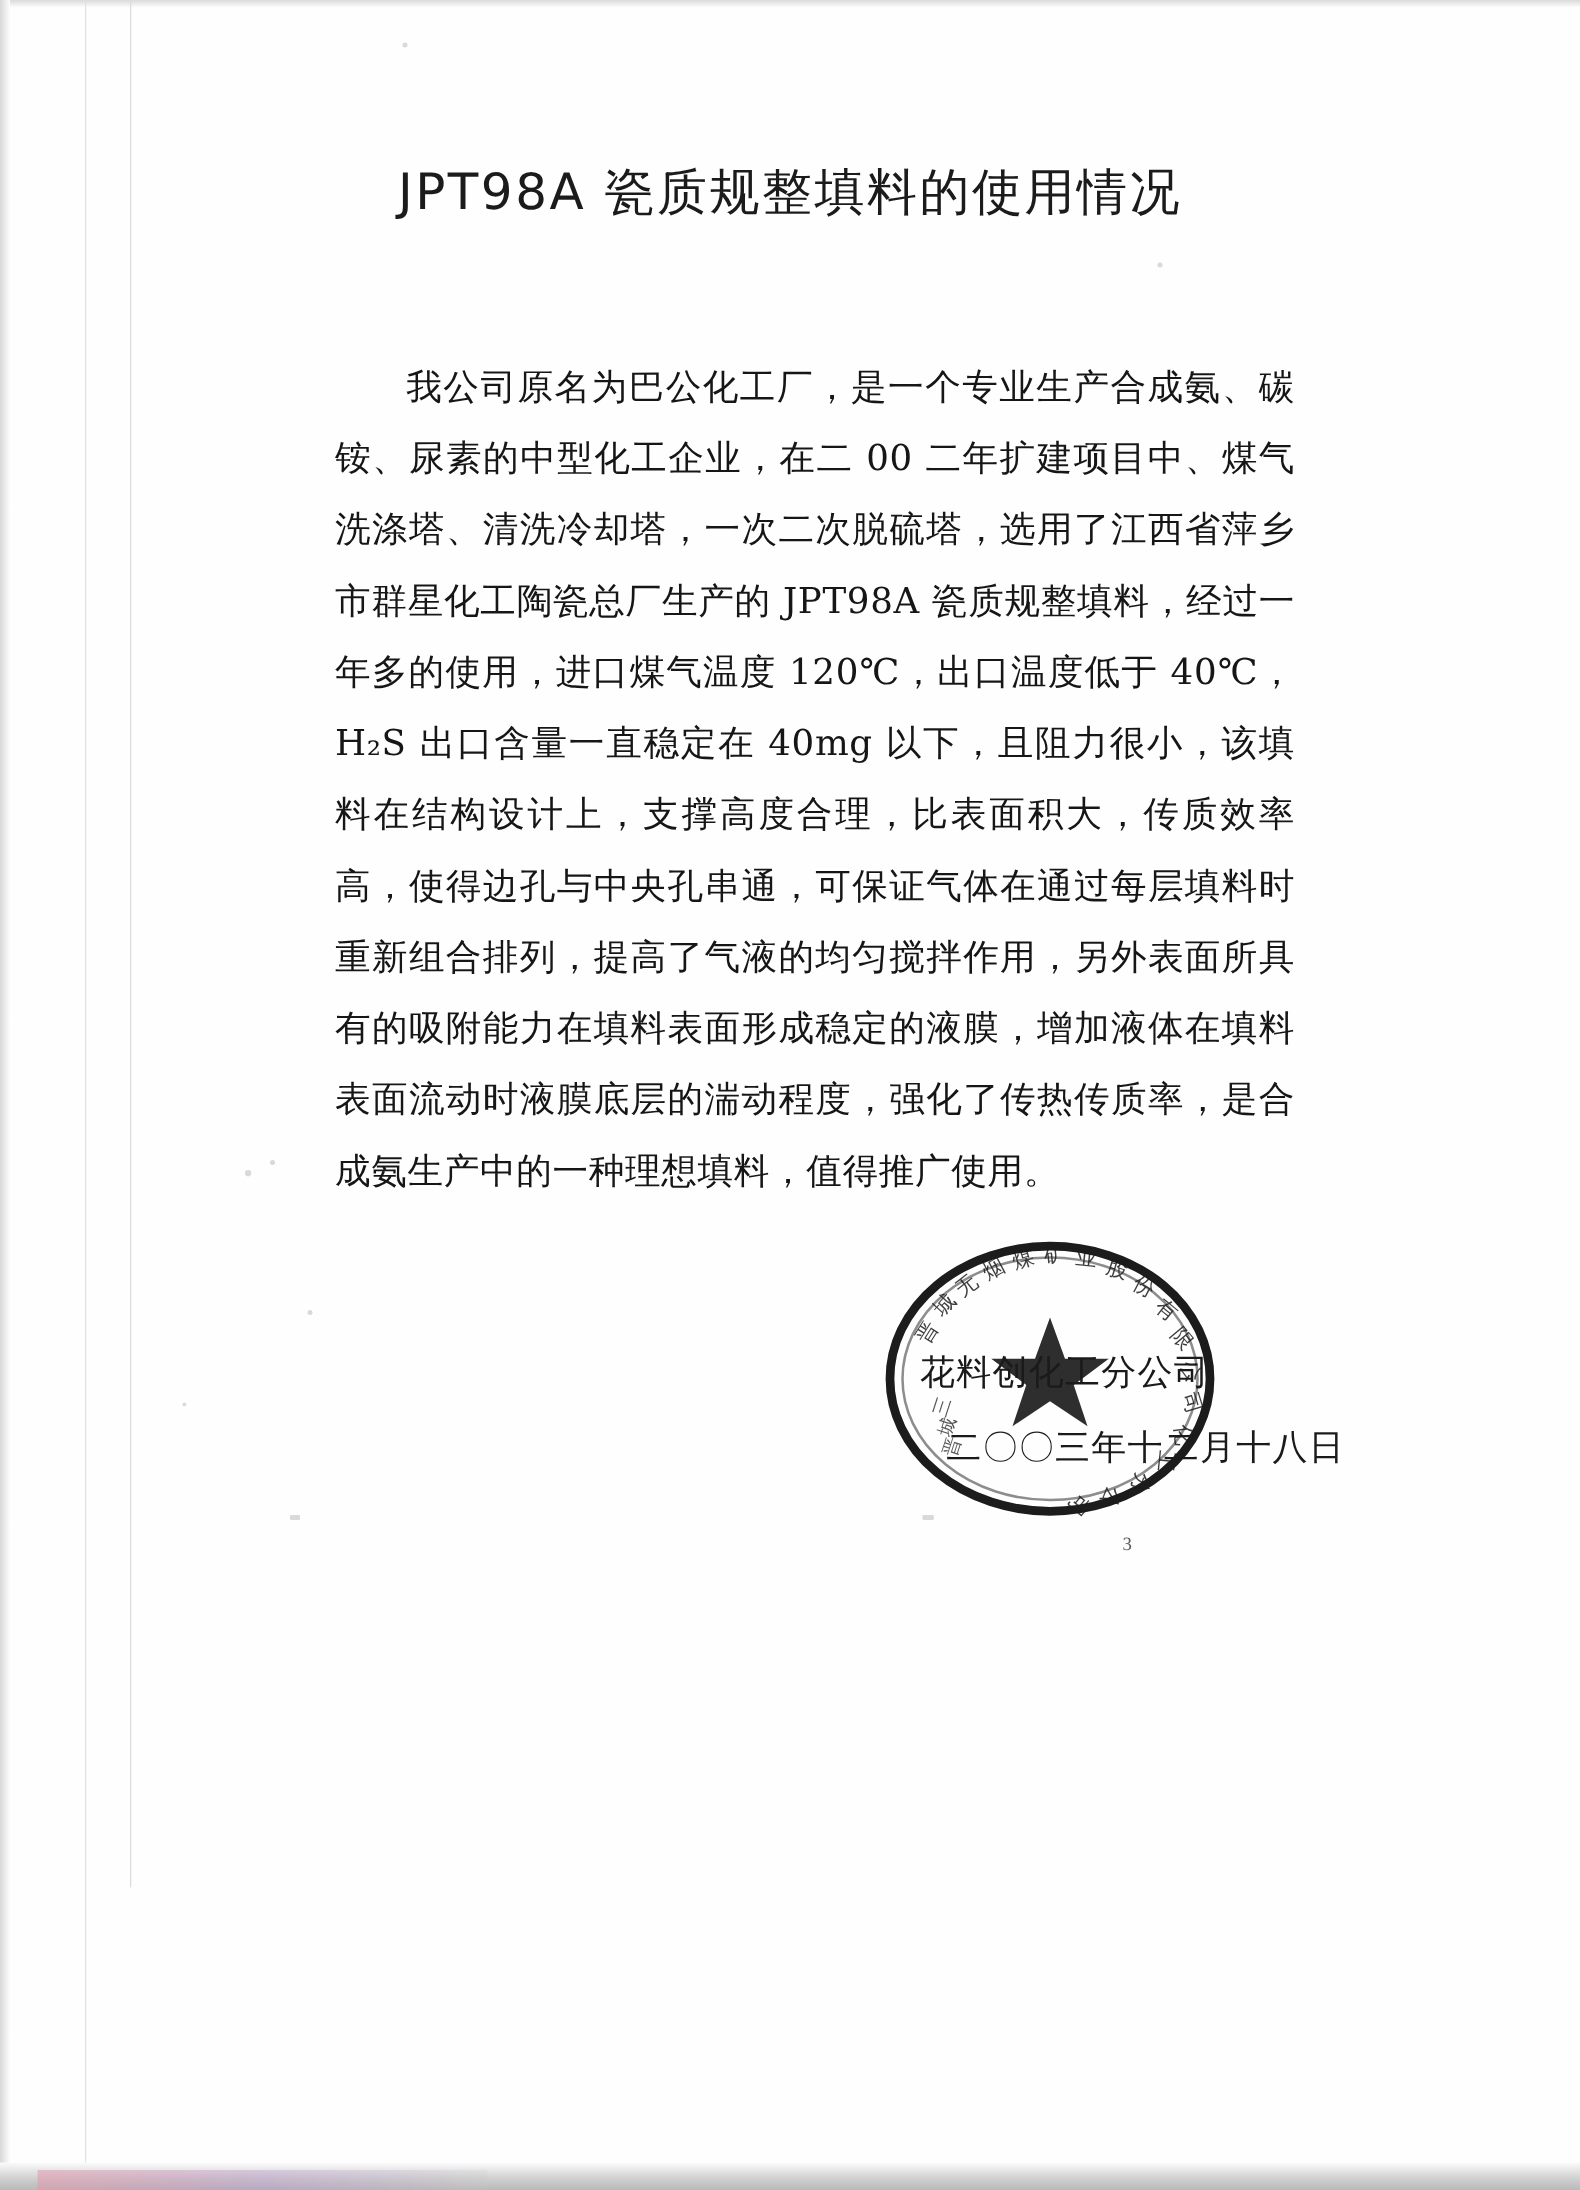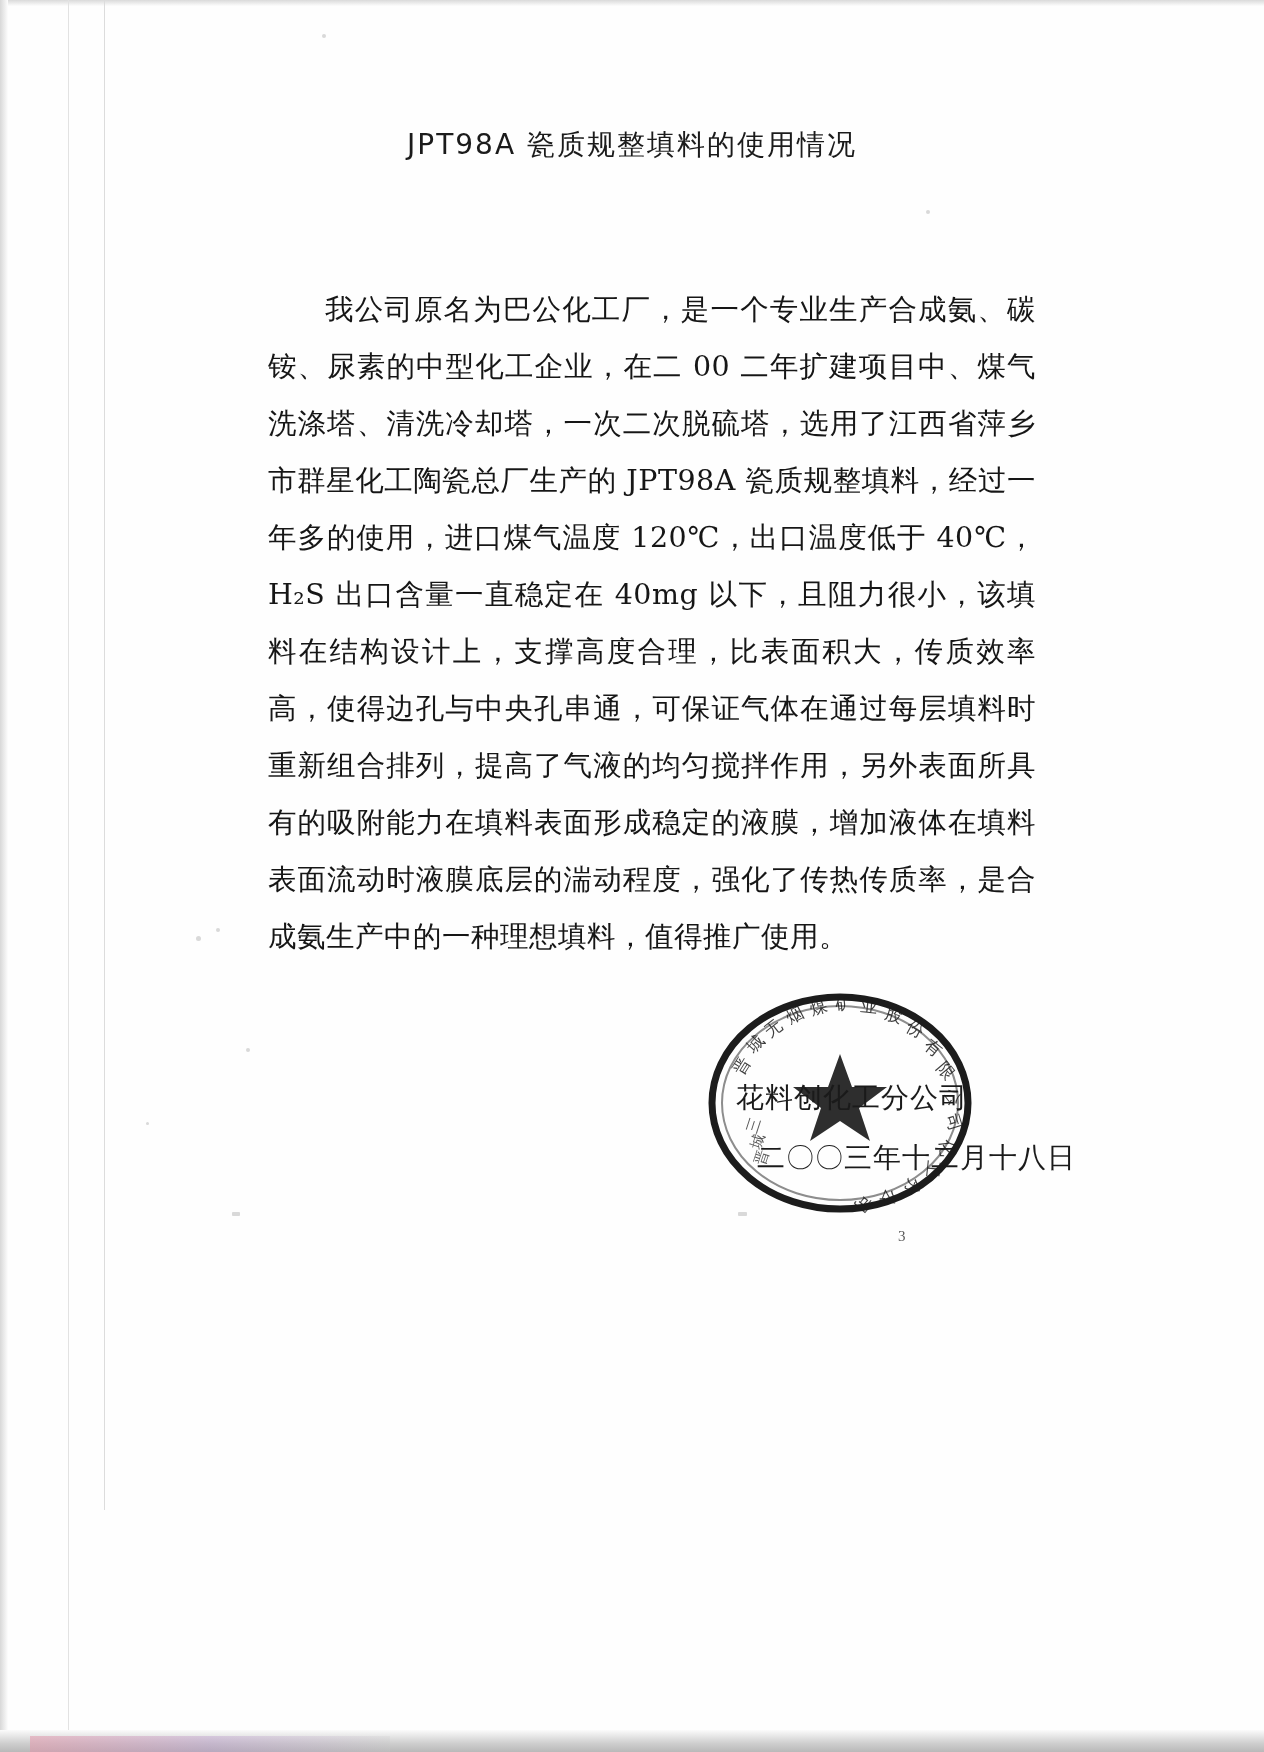--- a/index.html
+++ b/index.html
@@ -69,21 +69,21 @@
     position: absolute;
     left: 0; top: 0;
     width: 1264px;
   }
   .doc-title {
     position: absolute;
     left: 0; top: 126px;
     width: 1264px;
     text-align: center;
     font-family: "DejaVu Sans", "Liberation Sans", sans-serif;
-    font-size: 28px;
+    font-size: 40px;
     letter-spacing: 2px;
     color: #1b1b1b;
   }
   .body-block {
     position: absolute;
     left: 268px;
     top: 252px;
     width: 768px;
   }
   .body-para {

